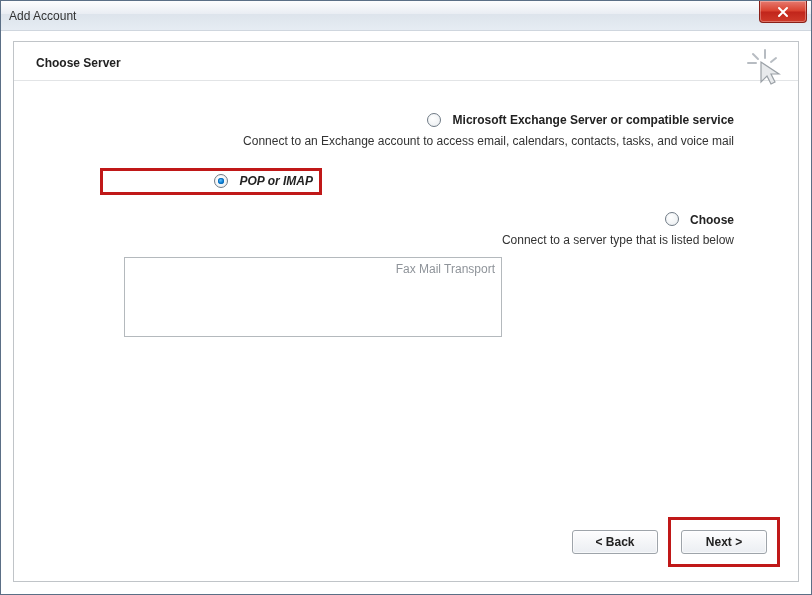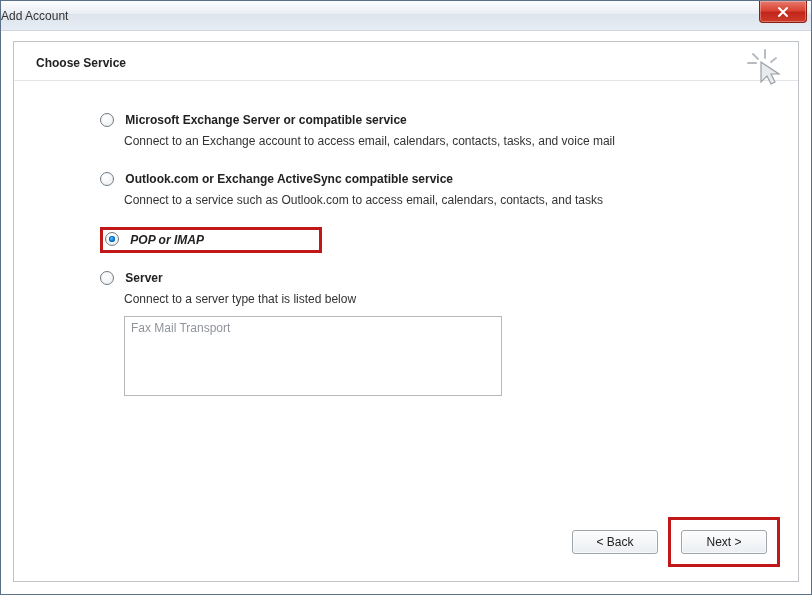--- a/index.html
+++ b/index.html
@@ -18,20 +18,21 @@
     background: #fff;
     border: 1px solid #5b6f86;
     box-shadow: 0 0 10px rgba(0,0,0,0.25);
   }
   .titlebar {
     height: 30px;
     background: linear-gradient(#fdfdfe, #e9edf3 45%, #dde4ec 46%, #e6ecf3);
     border-bottom: 1px solid #cfd6de;
     display: flex;
     align-items: center;
+    padding-left: 8px;
     position: relative;
   }
   .titlebar-title {
     font-size: 12px;
     color: #333;
   }
   .close-btn {
     position: absolute;
     right: 4px; top: 0px;
     width: 48px; height: 22px;
@@ -62,20 +63,21 @@
     position: absolute;
     right: 14px; top: 6px;
     width: 38px; height: 38px;
   }
   .separator {
     border-top: 1px solid #e2e4e6;
     margin: 0 0 0 0;
   }
   .options {
     padding: 28px 60px 0 86px;
+    text-align: right;
   }
   .opt-row {
     margin-bottom: 14px;
     padding: 3px 4px 6px 0;
     position: relative;
   }
   .opt-row.highlight {
     border: 3px solid #c01818;
     padding: 2px 6px 4px 2px;
   }
@@ -129,20 +131,21 @@
   .btn {
     width: 86px; height: 24px;
     border: 1px solid #9ea4aa;
     background: linear-gradient(#fdfdfe, #ebeef2);
     border-radius: 3px;
     font-size: 12px;
     color: #222;
     display: flex; align-items:center; justify-content:center;
     cursor: default;
     box-shadow: inset 0 0 0 1px rgba(255,255,255,0.6);
+    font-weight: bold;
   }
   .btn-wrap-highlight {
     border: 3px solid #c01818;
     padding: 10px;
   }
 </style>
 </head>
 <body>
 
 <div class="window">
@@ -154,21 +157,21 @@
         <svg width="14" height="12" viewBox="0 0 14 12">
           <path d="M3 2 L11 10 M11 2 L3 10" stroke="#fff" stroke-width="2" stroke-linecap="round"></path>
         </svg>
       </span>
     </div>
   </div>
 
   <div class="client">
 
     <div class="header-area">
-      <div class="header-title">Choose Service</div>
+      <div class="header-title">Choose Server</div>
       <span class="cursor-icon">
         <svg width="38" height="38" viewBox="0 0 38 38">
           <g stroke="#b7bcc2" stroke-width="2" stroke-linecap="round">
             <line x1="19" y1="2" x2="19" y2="10"></line>
             <line x1="2" y1="15" x2="10" y2="15"></line>
             <line x1="30" y1="10" x2="25" y2="14"></line>
             <line x1="7" y1="6" x2="12" y2="11"></line>
           </g>
           <path d="M15 14 L15 34 L21 28 L25 36 L29 34 L25 26 L33 26 Z" fill="#e8eaec" stroke="#9aa0a6" stroke-width="1.2"></path>
         </svg>
@@ -177,34 +180,29 @@
     <div class="separator"></div>
 
     <div class="options">
 
       <div class="opt-row">
         <span class="radio"></span>
         <span class="opt-label">Microsoft Exchange Server or compatible service</span>
         <span class="opt-desc">Connect to an Exchange account to access email, calendars, contacts, tasks, and voice mail</span>
       </div>
 
-      <div class="opt-row">
-        <span class="radio"></span>
-        <span class="opt-label">Outlook.com or Exchange ActiveSync compatible service</span>
-        <span class="opt-desc">Connect to a service such as Outlook.com to access email, calendars, contacts, and tasks</span>
-      </div>
 
       <div class="opt-row highlight" style="width:222px;font-style:italic;">
         <span class="radio selected"></span>
         <span class="opt-label">POP or IMAP</span>
       </div>
 
       <div class="opt-row" style="margin-bottom:0;">
         <span class="radio"></span>
-        <span class="opt-label">Server</span>
+        <span class="opt-label">Choose</span>
         <span class="opt-desc">Connect to a server type that is listed below</span>
         <div class="listbox">
           <div>Fax Mail Transport</div>
         </div>
       </div>
 
     </div>
 
     <div class="footer">
       <div class="btn">

